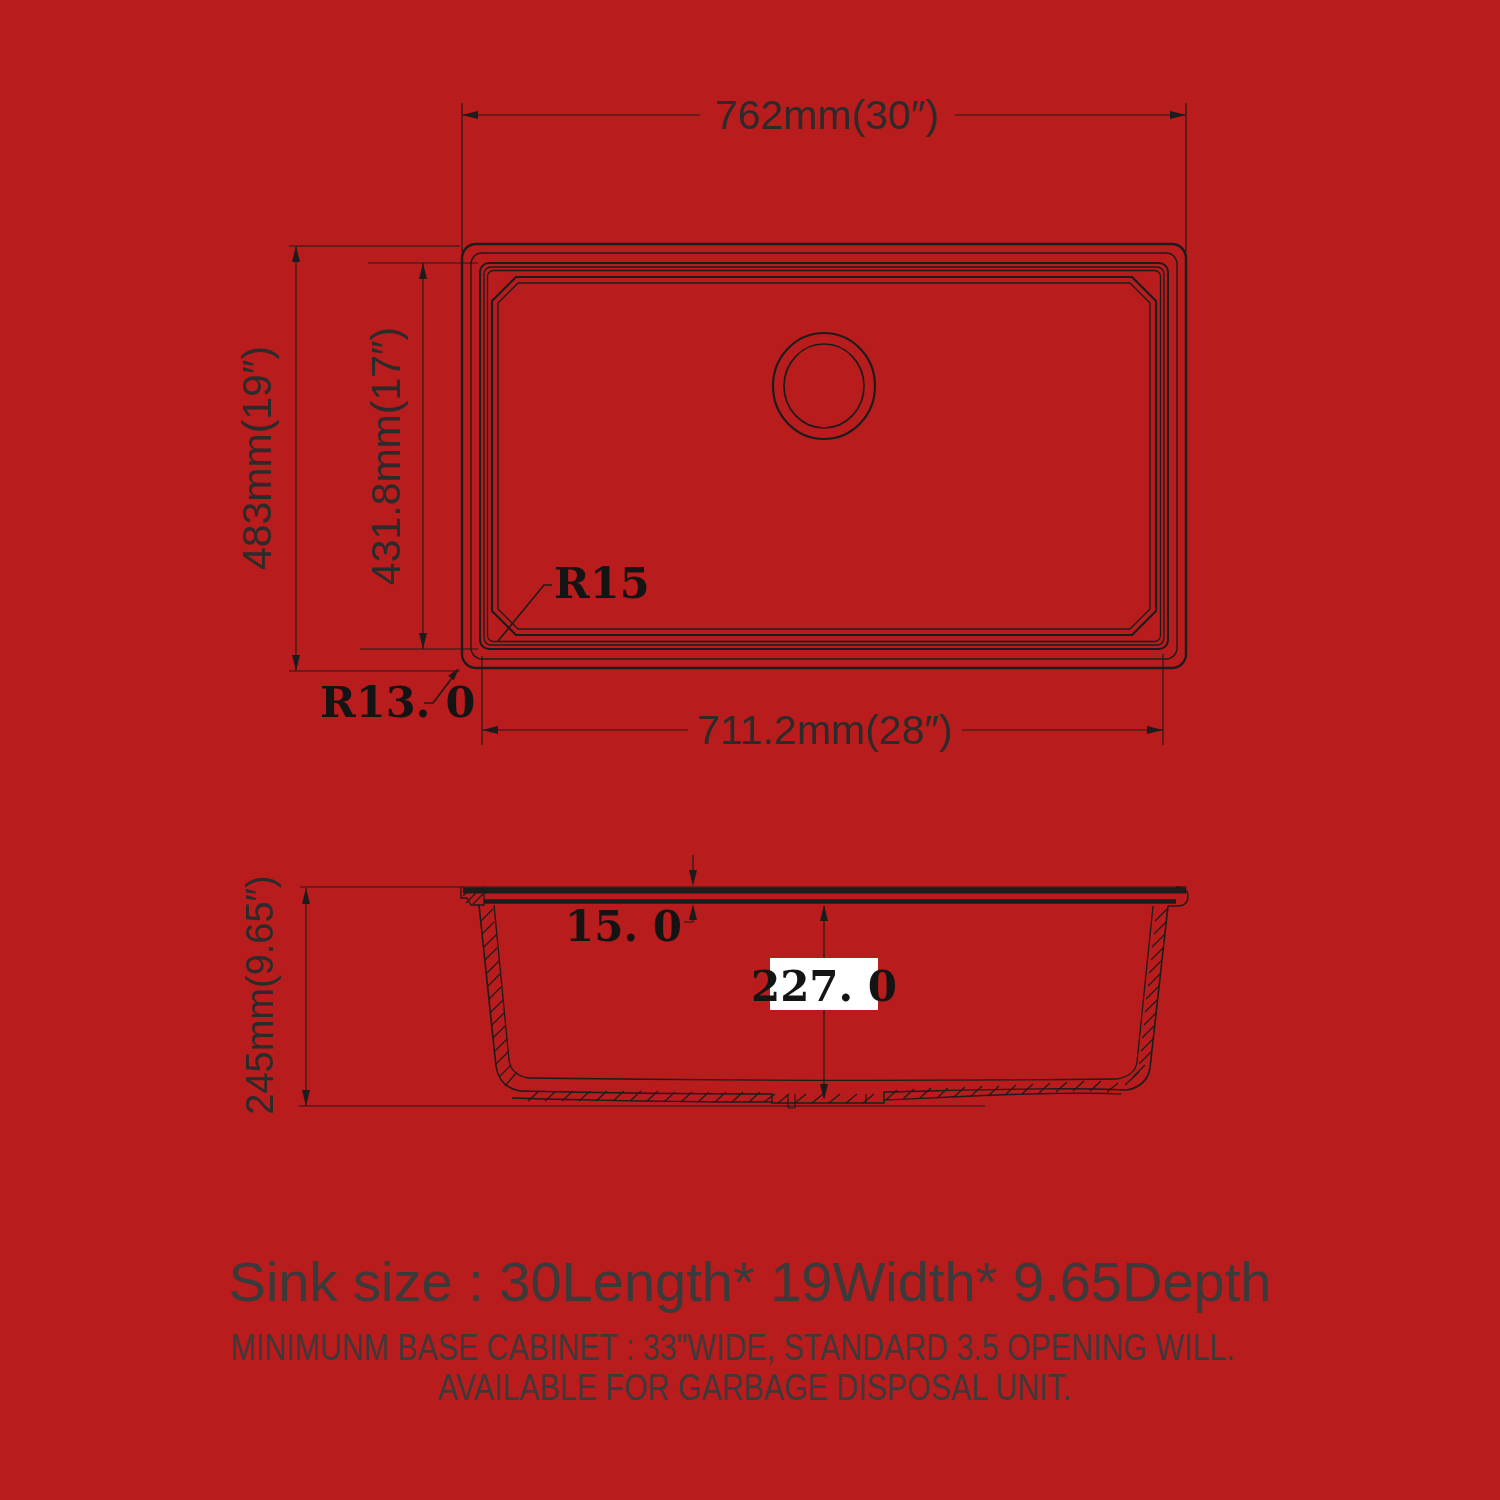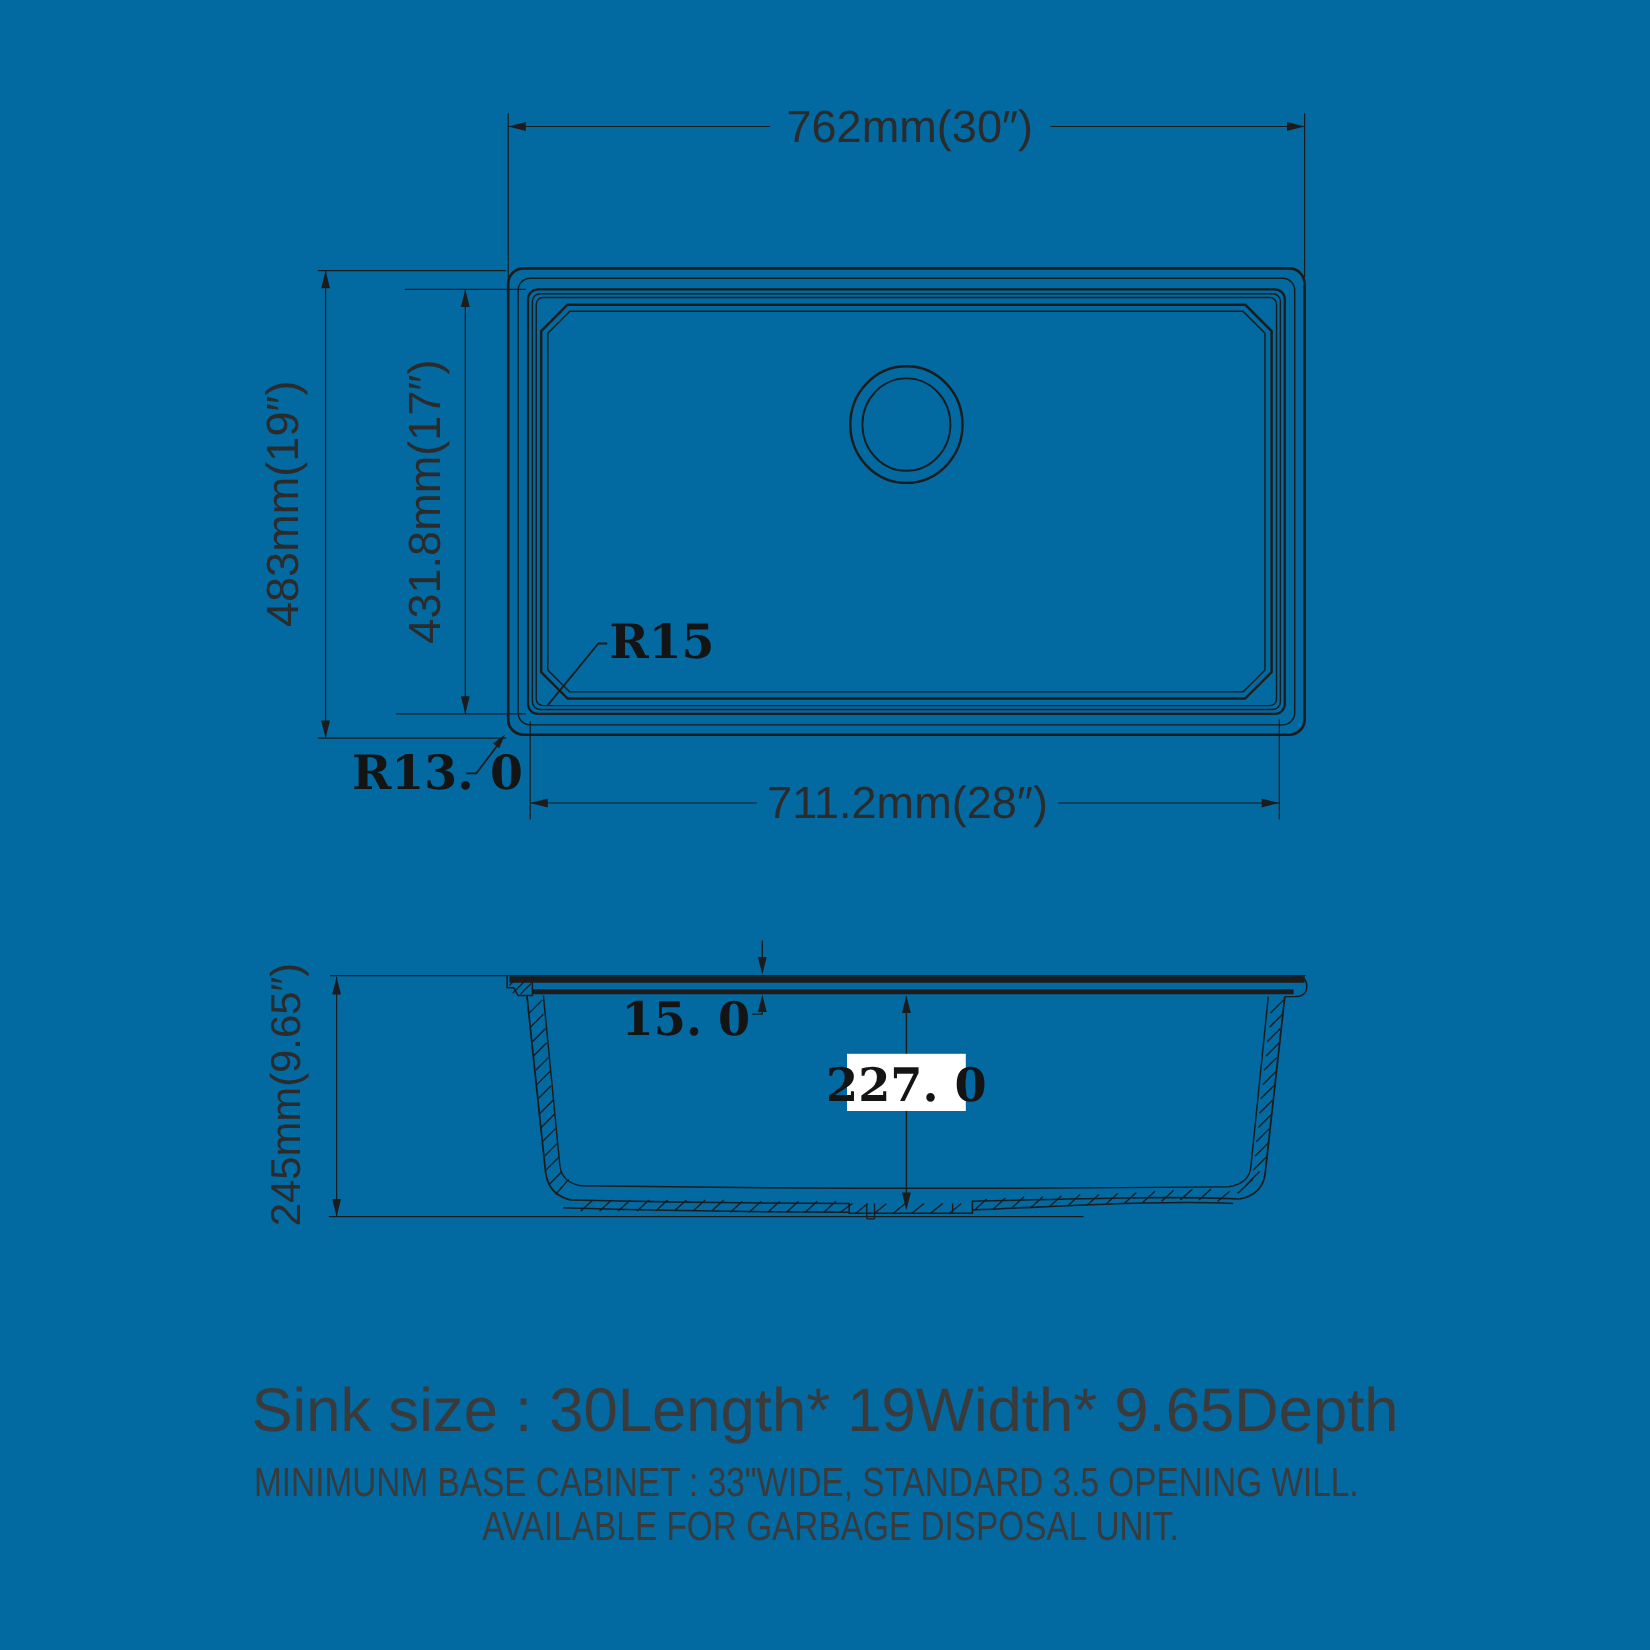--- a/index.html
+++ b/index.html
@@ -1,16 +1,16 @@
 <!DOCTYPE html>
 <html><head>
 <meta charset="utf-8">
 <style>
   html,body{margin:0;padding:0;background:#ffffff;}
-  #canvas{position:relative;width:1500px;height:1500px;background:#0369a1;overflow:hidden;
+  #canvas{position:relative;width:1500px;height:1500px;background:#b91c1c;overflow:hidden;
           font-family:"Liberation Sans",sans-serif;}
   svg{position:absolute;left:0;top:0;}
   .dimtxt{font-family:"Liberation Sans",sans-serif;font-size:41px;fill:#2b2b2b;}
   .dimtxt.small{font-size:38px;}
   .cadtxt{font-family:"DejaVu Serif","Liberation Serif",serif;font-weight:bold;font-size:43px;fill:#141414;}
   .caption-big{font-family:"Liberation Sans",sans-serif;font-size:56px;fill:#3a3a3a;}
   .caption-note{font-family:"Liberation Sans",sans-serif;font-size:37px;fill:#3a3a3a;}
   .ln{stroke:#1c1c1c;fill:none;}
   .arw{fill:#1c1c1c;stroke:none;}
 </style>

